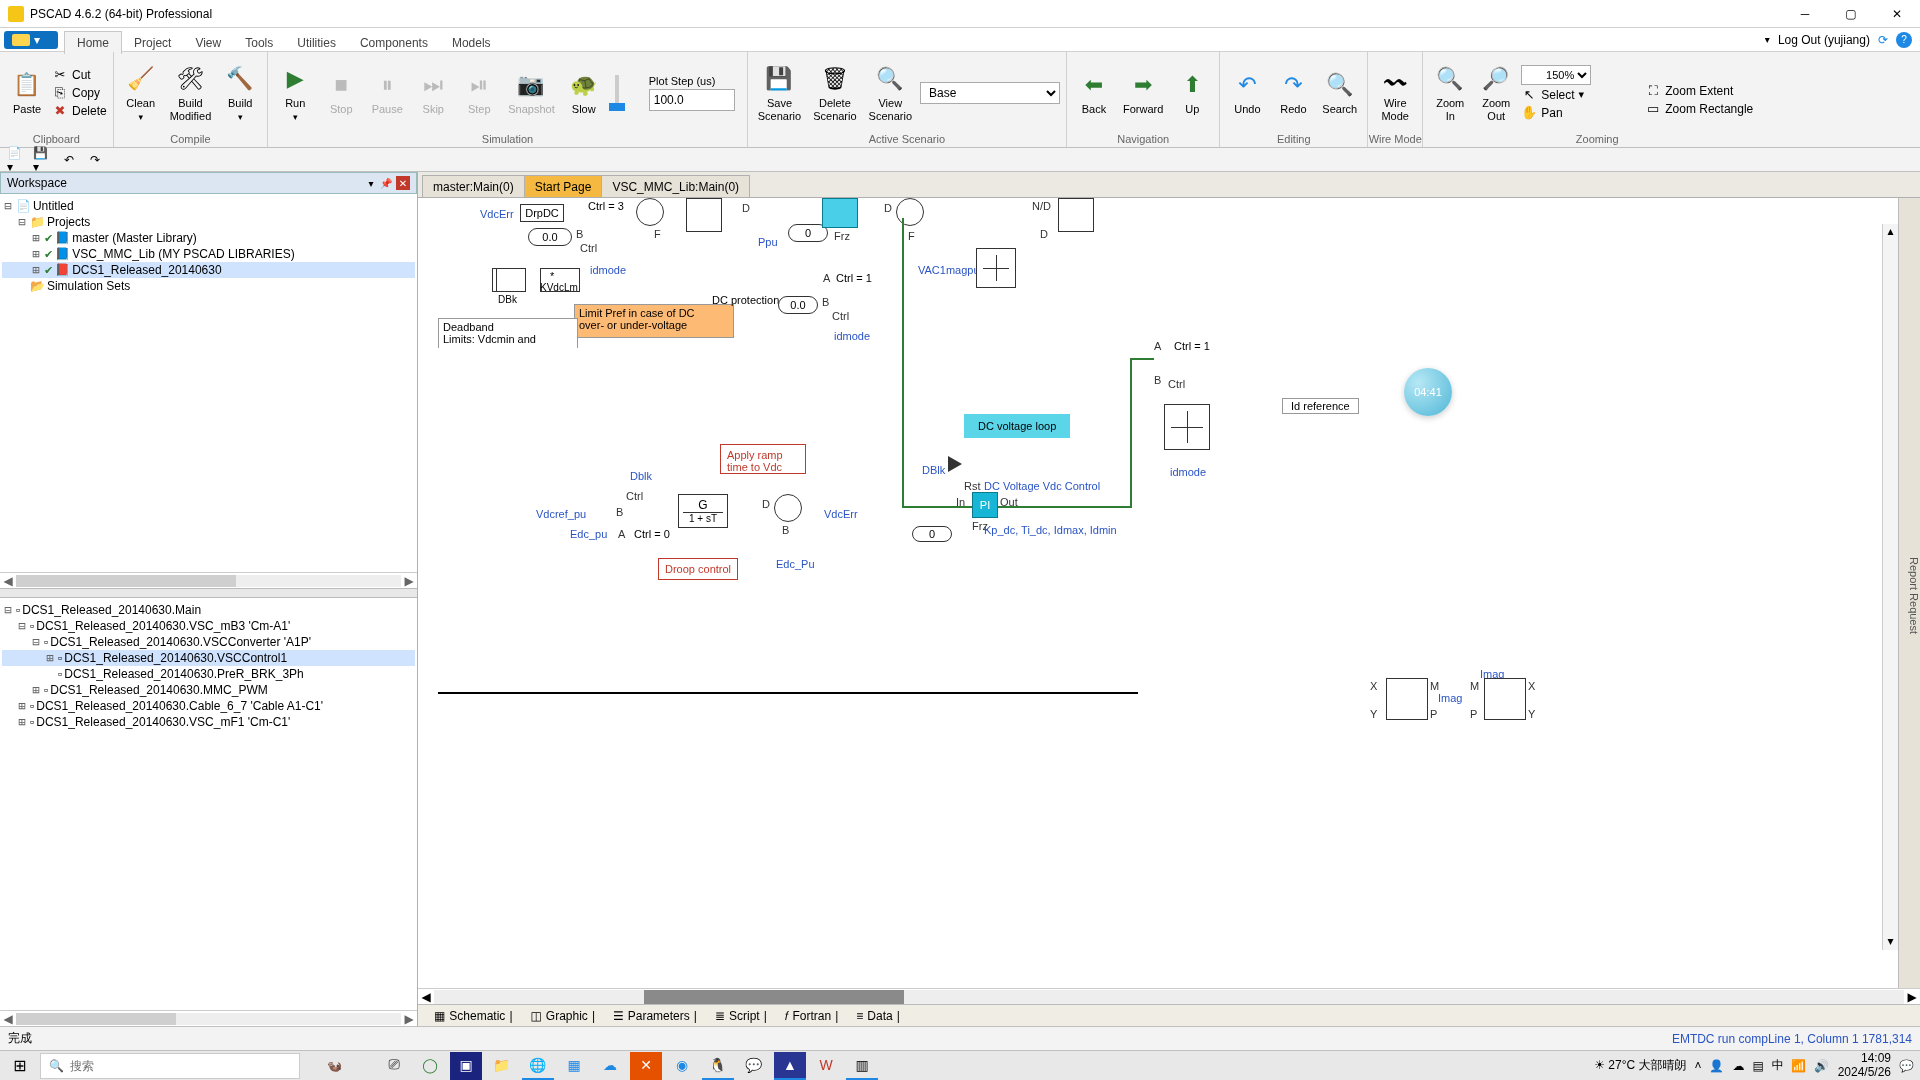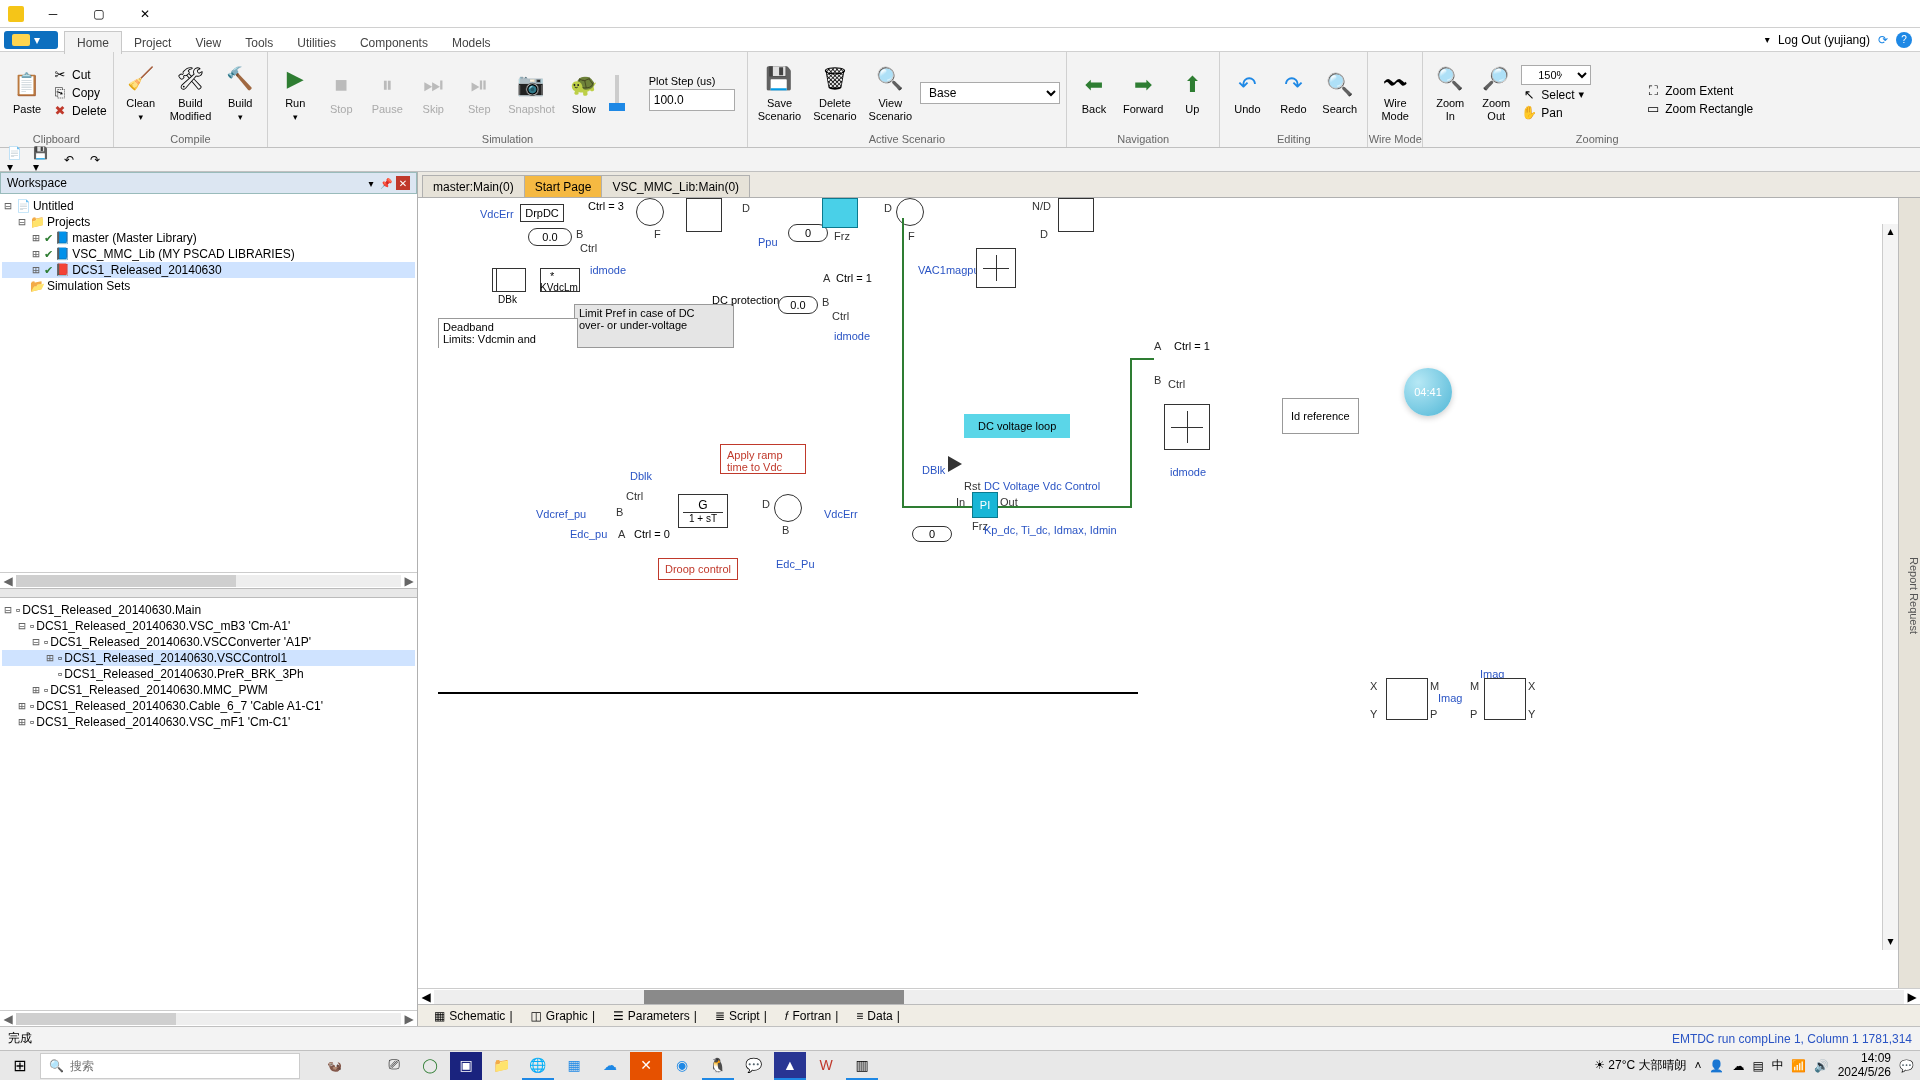--- a/index.html
+++ b/index.html
@@ -27,21 +27,21 @@
 .rgroup .glabel { text-align: center; font-size: 11px; color: #666; padding-bottom: 2px; }
 .rbtn { display: flex; flex-direction: column; align-items: center; justify-content: center; gap: 2px; padding: 2px 4px; min-width: 42px; }
 .rbtn .ico { width: 32px; height: 32px; display: flex; align-items: center; justify-content: center; font-size: 22px; }
 .rbtn .lbl { font-size: 11px; text-align: center; line-height: 1.1; }
 .smallstack { display:flex; flex-direction:column; gap:2px; }
 .smallbtn { display:flex; align-items:center; gap:4px; font-size:11px; }
 .smallbtn .sico { width:16px; height:16px; display:flex; align-items:center; justify-content:center; font-size:13px; }
 .stepbox { display:flex; flex-direction:column; gap:2px; padding:0 6px; }
 .stepbox input { width: 86px; height:22px; border:1px solid #aaa; padding:0 4px; }
 .scenario-sel { width:140px; height:22px; border:1px solid #aaa; padding:0 4px; background:#fff; }
-.zoomsel { width:70px; height:20px; border:1px solid #aaa; background:#fff; padding:0 12px; font-size:11px; }
+.zoomsel { width:70px; height:20px; border:1px solid #aaa; background:#fff; padding:0 0; font-size:11px;text-align:right; }
 
 
 .qat { height: 24px; background: #f3f3f3; border-bottom: 1px solid #c0c0c0; display:flex; align-items:center; padding-left:6px; gap:4px; }
 .qat .qb { width:22px; height:20px; display:flex; align-items:center; justify-content:center; border:1px solid transparent; }
 
 
 .main { position: absolute; top: 172px; bottom: 54px; left:0; right:0; display:flex; }
 
 
 .leftpanel { width: 418px; background:#fff; border-right:1px solid #b0b0b0; display:flex; flex-direction:column; }
@@ -120,20 +120,21 @@
 .chartbox { border:1px solid #333; width:40px; height:40px; position:relative; background:#fff; }
 .chartbox::before,.chartbox::after { content:""; position:absolute; background:#333; }
 .chartbox::before { left:6px; right:6px; top:50%; height:1px; }
 .chartbox::after { top:6px; bottom:6px; left:50%; width:1px; }
 </style>
 </head>
 <body>
 
 <div class="titlebar">
   <div class="appicon"></div>
+  <div class="title">PSCAD 4.6.2 (64-bit) Professional</div>
   <div class="winbtn">─</div>
   <div class="winbtn">▢</div>
   <div class="winbtn">✕</div>
 </div>
 
 <div class="menutabs">
   <div class="filebtn"><span class="logo"></span>▾</div>
   <div class="tab active">Home</div>
   <div class="tab">Project</div>
   <div class="tab">View</div>
@@ -434,37 +435,37 @@
       <div class="obj objbox" style="left:122px; top:70px; width:40px; height:24px"></div>
       <div class="obj" style="left:122px; top:84px; font-size:10px">KVdcLm</div>
       <div class="obj" style="left:132px; top:72px">*</div>
       <div class="obj sig" style="left:172px; top:66px">idmode</div>
 
       <div class="obj portlbl" style="left:405px; top:74px">A</div>
       <div class="obj" style="left:418px; top:74px">Ctrl  =   1</div>
       <div class="obj sig" style="left:500px; top:66px">VAC1magpu</div>
       <div class="obj chartbox" style="left:558px; top:50px"></div>
 
-      <div class="obj" style="left:156px; top:106px; width:160px; border:1px solid #999; padding:2px 4px; background:#e5e5e5; white-space:pre-line; overflow:hidden; height:44px">Limit Pref in case of DC
+      <div class="obj" style="left:156px; top:106px; width:160px; border:1px solid #999; padding:2px 4px; background:#fdba74; white-space:pre-line; overflow:hidden; height:34px">Limit Pref in case of DC
 over- or under-voltage</div>
       <div class="obj" style="left:20px; top:120px; width:140px; border:1px solid #999; border-bottom:none; padding:2px 4px; background:#fff; white-space:pre-line; overflow:hidden; height:30px">Deadband
 Limits: Vdcmin and</div>
       <div class="obj" style="left:294px; top:96px; font-size:11px">DC protection</div>
       <div class="obj objbox" style="left:360px; top:98px; width:40px; height:18px; border-radius:10px">0.0</div>
       <div class="obj portlbl" style="left:404px; top:98px">B</div>
       <div class="obj portlbl" style="left:414px; top:112px">Ctrl</div>
       <div class="obj sig" style="left:416px; top:132px">idmode</div>
 
       <div class="obj portlbl" style="left:736px; top:142px">A</div>
       <div class="obj" style="left:756px; top:142px">Ctrl  =   1</div>
       <div class="obj portlbl" style="left:736px; top:176px">B</div>
       <div class="obj portlbl" style="left:750px; top:180px">Ctrl</div>
       <div class="obj chartbox" style="left:746px; top:206px; width:46px; height:46px"></div>
       <div class="obj sig" style="left:752px; top:268px">idmode</div>
-      <div class="obj" style="left:864px; top:200px; border:1px solid #999; padding:11px 8px; background:#fff">Id reference</div>
+      <div class="obj" style="left:864px; top:200px; border:1px solid #999; padding:1px 8px; background:#fff">Id reference</div>
 
       <div class="obj cyantext" style="left:546px; top:216px">DC voltage loop</div>
 
       <div class="obj redbox" style="left:302px; top:246px; white-space:pre-line; width:86px; overflow:hidden; height:30px">Apply ramp
 time to Vdc set</div>
 
       <div class="obj sig" style="left:212px; top:272px">Dblk</div>
       <div class="obj portlbl" style="left:208px; top:292px">Ctrl</div>
       <div class="obj sig" style="left:118px; top:310px">Vdcref_pu</div>
       <div class="obj portlbl" style="left:198px; top:308px">B</div>

